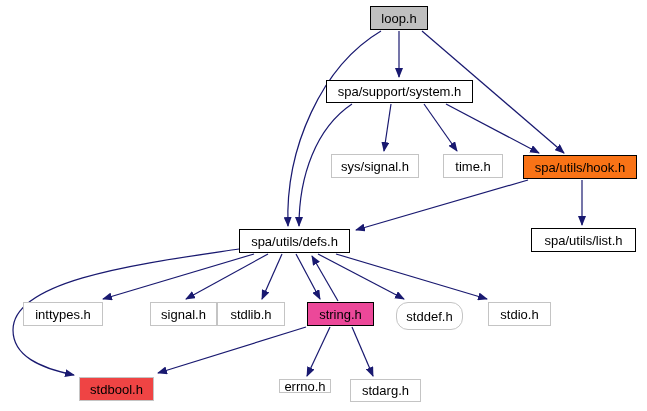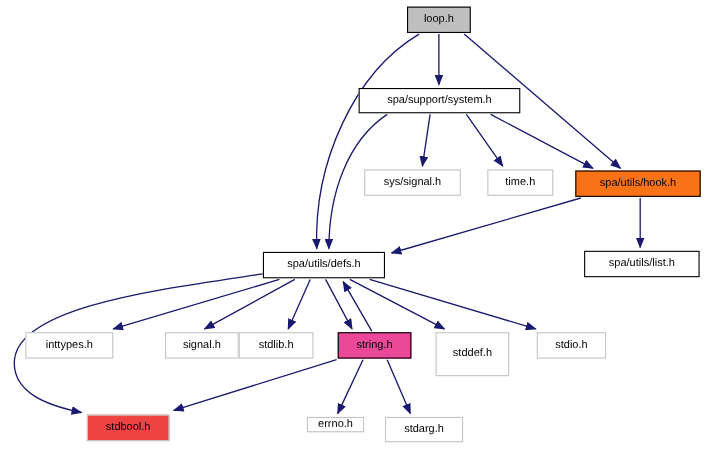--- a/index.html
+++ b/index.html
@@ -15,21 +15,21 @@
     position: absolute;
     left: 0; top: 0;
     width: 647px; height: 411px;
   }
   .node {
     position: absolute;
     box-sizing: border-box;
     display: flex;
     align-items: center;
     justify-content: center;
-    font-size: 10px;
+    font-size: 13px;
     line-height: 1;
     color: #000000;
     white-space: nowrap;
     background: #ffffff;
     border: 1px solid #000000;
   }
 </style>
 </head>
 <body>
 
@@ -90,21 +90,21 @@
       </div>
       <div class="node" style="left: 126px; top: 302px; width: 67px; height: 24px; background: rgb(255, 255, 255); border-color: rgb(196, 196, 196); margin-left: 24px;">
         <span>signal.h</span>
       </div>
       <div class="node" style="left: 217px; top: 302px; width: 68px; height: 24px; background: rgb(255, 255, 255); border-color: rgb(196, 196, 196);">
         <span>stdlib.h</span>
       </div>
       <div class="node" style="left: 307px; top: 302px; width: 67px; height: 24px; background: #ec4899; border-color: rgb(0, 0, 0);">
         <span>string.h</span>
       </div>
-      <div class="node" style="left: 396px; top: 302px; width: 67px; height: 40px; background: rgb(255, 255, 255); border-color: rgb(196, 196, 196);">
+      <div class="node" style="left: 396px; top: 302px; width: 67px; height: 28px; background: rgb(255, 255, 255); border-color: rgb(196, 196, 196); border-radius: 12px;">
         <span>stddef.h</span>
       </div>
       <div class="node" style="left: 488px; top: 302px; width: 63px; height: 24px; background: rgb(255, 255, 255); border-color: rgb(196, 196, 196);">
         <span>stdio.h</span>
       </div>
       <div class="node" style="left: 79px; top: 377px; width: 75px; height: 24px; background: #ef4444; border-color: rgb(196, 196, 196);">
         <span>stdbool.h</span>
       </div>
       <div class="node" style="left: 279px; top: 379px; width: 52px; height: 14px; background: rgb(255, 255, 255); border-color: rgb(196, 196, 196);">
         <span>errno.h</span>

